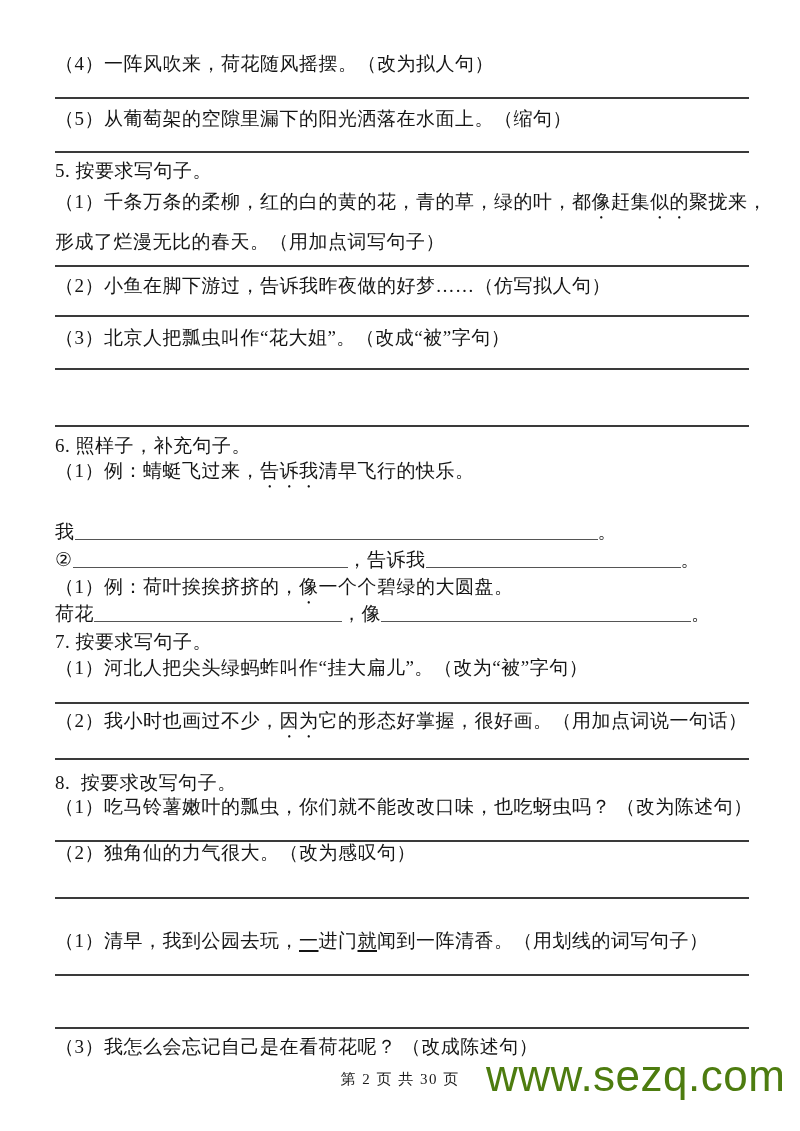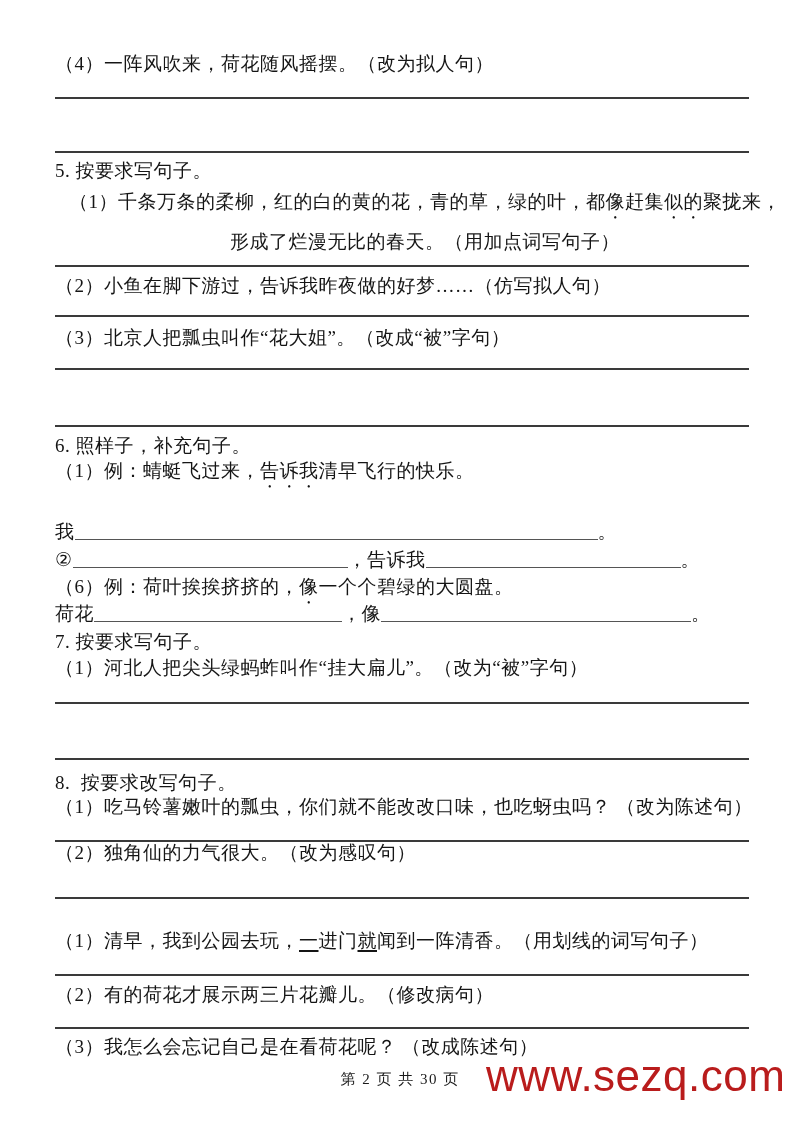--- a/index.html
+++ b/index.html
@@ -6,21 +6,21 @@
   .page{
     position:relative;width:800px;height:1131px;background:#ffffff;
     font-family:"Liberation Serif","DejaVu Serif",serif;
     color:#151515;overflow:hidden;
   }
   .line{
     position:absolute;left:55px;width:740px;
     font-size:19px;line-height:26px;white-space:pre-wrap;
     letter-spacing:0.5px;
   }
-  .para2{line-height:37px;text-align:center;}
+  .para2{line-height:37px;}
   .para2 .second-line{display:block;}
   .rule{
     position:absolute;left:55px;width:694px;height:0;
     border-top:2px solid #3a3a3a;
   }
   .em{
     -webkit-text-emphasis:filled dot #111;text-emphasis:filled dot #111;
     -webkit-text-emphasis-position:under right;text-emphasis-position:under right;
   }
   .ul{text-decoration:underline;text-underline-offset:3px;text-decoration-thickness:1.5px;}
@@ -30,61 +30,62 @@
   }
   .b523{width:523px;} .b275{width:275px;} .b255{width:255px;}
   .b248{width:248px;} .b310{width:310px;}
   .footer-label{
     position:absolute;top:1070px;left:0;width:800px;text-align:center;
     font-size:15px;letter-spacing:1.5px;color:#1a1a1a;
   }
   .watermark{
     position:absolute;top:1054px;left:486px;
     font-family:"Liberation Sans","DejaVu Sans",sans-serif;
-    font-size:44px;color:#b91c1c;letter-spacing:0.5px;line-height:1;
+    font-size:44px;color:#4d7c0f;letter-spacing:0.5px;line-height:1;
   }
 </style>
 </head>
 <body>
 
 <div class="page">
 
   <div class="line" style="top:51px">（4）一阵风吹来，荷花随风摇摆。（改为拟人句）</div>
   <div class="rule" style="top:97px"></div>
+  <div class="line" style="top:106px">（5）从葡萄架的空隙里漏下的阳光洒落在水面上。（缩句）</div>
   <div class="rule" style="top:151px"></div>
 
   <div class="line" style="top:158px">5. 按要求写句子。</div>
   <div class="line para2" style="top:183px"><span>（1）千条万条的柔柳，红的白的黄的花，青的草，绿的叶，都</span><span class="em">像</span><span>赶集</span><span class="em">似的</span><span>聚拢来，</span><span class="second-line">形成了烂漫无比的春天。（用加点词写句子）</span></div>
   <div class="rule" style="top:265px"></div>
   <div class="line" style="top:273px">（2）小鱼在脚下游过，告诉我昨夜做的好梦……（仿写拟人句）</div>
   <div class="rule" style="top:315px"></div>
   <div class="line" style="top:325px">（3）北京人把瓢虫叫作“花大姐”。（改成“被”字句）</div>
   <div class="rule" style="top:368px"></div>
   <div class="rule" style="top:425px"></div>
 
   <div class="line" style="top:433px">6. 照样子，补充句子。</div>
   <div class="line" style="top:458px"><span>（1）例：蜻蜓飞过来，</span><span class="em">告诉我</span><span>清早飞行的快乐。</span></div>
   <div class="line" style="top:518px"><span>我</span><span class="blank b523"></span><span>。</span></div>
   <div class="line" style="top:546px"><span>②</span><span class="blank b275"></span><span>，告诉我</span><span class="blank b255"></span><span>。</span></div>
-  <div class="line" style="top:574px"><span>（6）例：荷叶挨挨挤挤的，</span><span class="em">像</span><span>一个个碧绿的大圆盘。</span></div>
+  <div class="line" style="top:574px"><span>（1）例：荷叶挨挨挤挤的，</span><span class="em">像</span><span>一个个碧绿的大圆盘。</span></div>
   <div class="line" style="top:600px"><span>荷花</span><span class="blank b248"></span><span>，像</span><span class="blank b310"></span><span>。</span></div>
 
   <div class="line" style="top:629px">7. 按要求写句子。</div>
   <div class="line" style="top:655px">（1）河北人把尖头绿蚂蚱叫作“挂大扁儿”。（改为“被”字句）</div>
   <div class="rule" style="top:702px"></div>
+  <div class="line" style="top:708px"><span>（2）我小时也画过不少，</span><span class="em">因为</span><span>它的形态好掌握，很好画。（用加点词说一句话）</span></div>
   <div class="rule" style="top:758px"></div>
 
   <div class="line" style="top:770px">8.  按要求改写句子。</div>
   <div class="line" style="top:794px">（1）吃马铃薯嫩叶的瓢虫，你们就不能改改口味，也吃蚜虫吗？ （改为陈述句）</div>
   <div class="rule" style="top:840px"></div>
   <div class="line" style="top:840px">（2）独角仙的力气很大。（改为感叹句）</div>
   <div class="rule" style="top:897px"></div>
 
   <div class="line" style="top:928px"><span>（1）清早，我到公园去玩，</span><span class="ul">一</span><span>进门</span><span class="ul">就</span><span>闻到一阵清香。（用划线的词写句子）</span></div>
   <div class="rule" style="top:974px"></div>
-  <div class="line" style="top:982px">（2）有的荷花才展示两三片花瓣儿。（修改病句）</div>
   <div class="rule" style="top:1027px"></div>
   <div class="line" style="top:1034px">（3）我怎么会忘记自己是在看荷花呢？ （改成陈述句）</div>
 
   <div class="footer-label">第 2 页 共 30 页</div>
   <div class="watermark">www.sezq.com</div>
 
 </div>
 
 </body></html>

